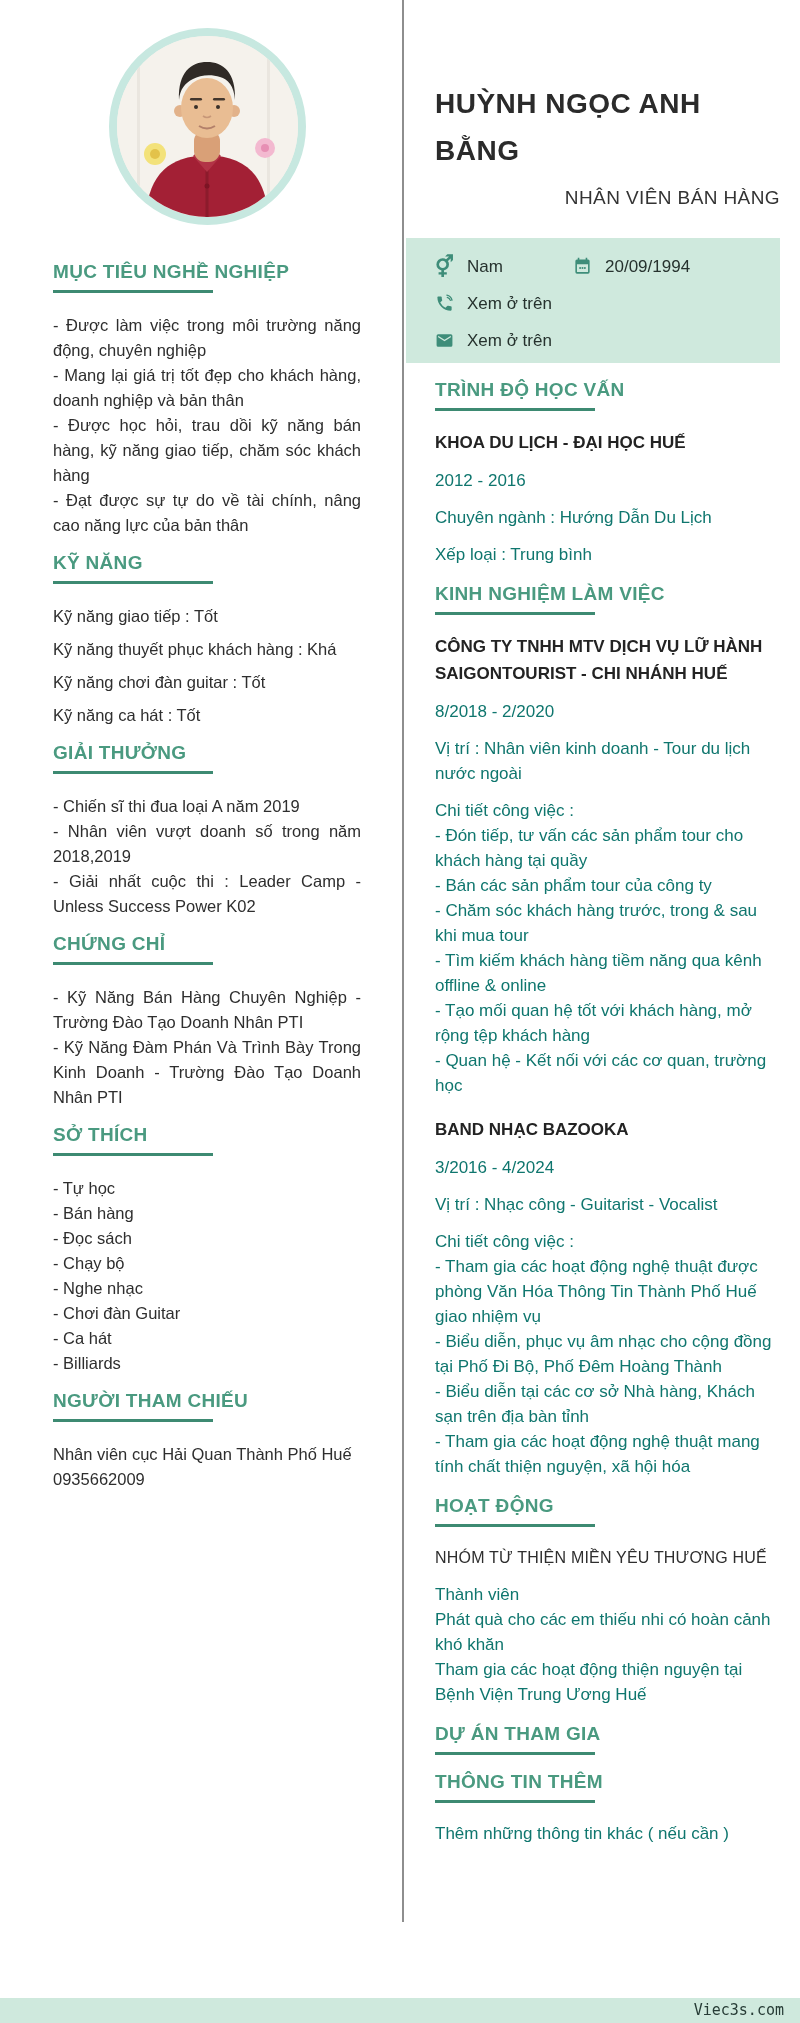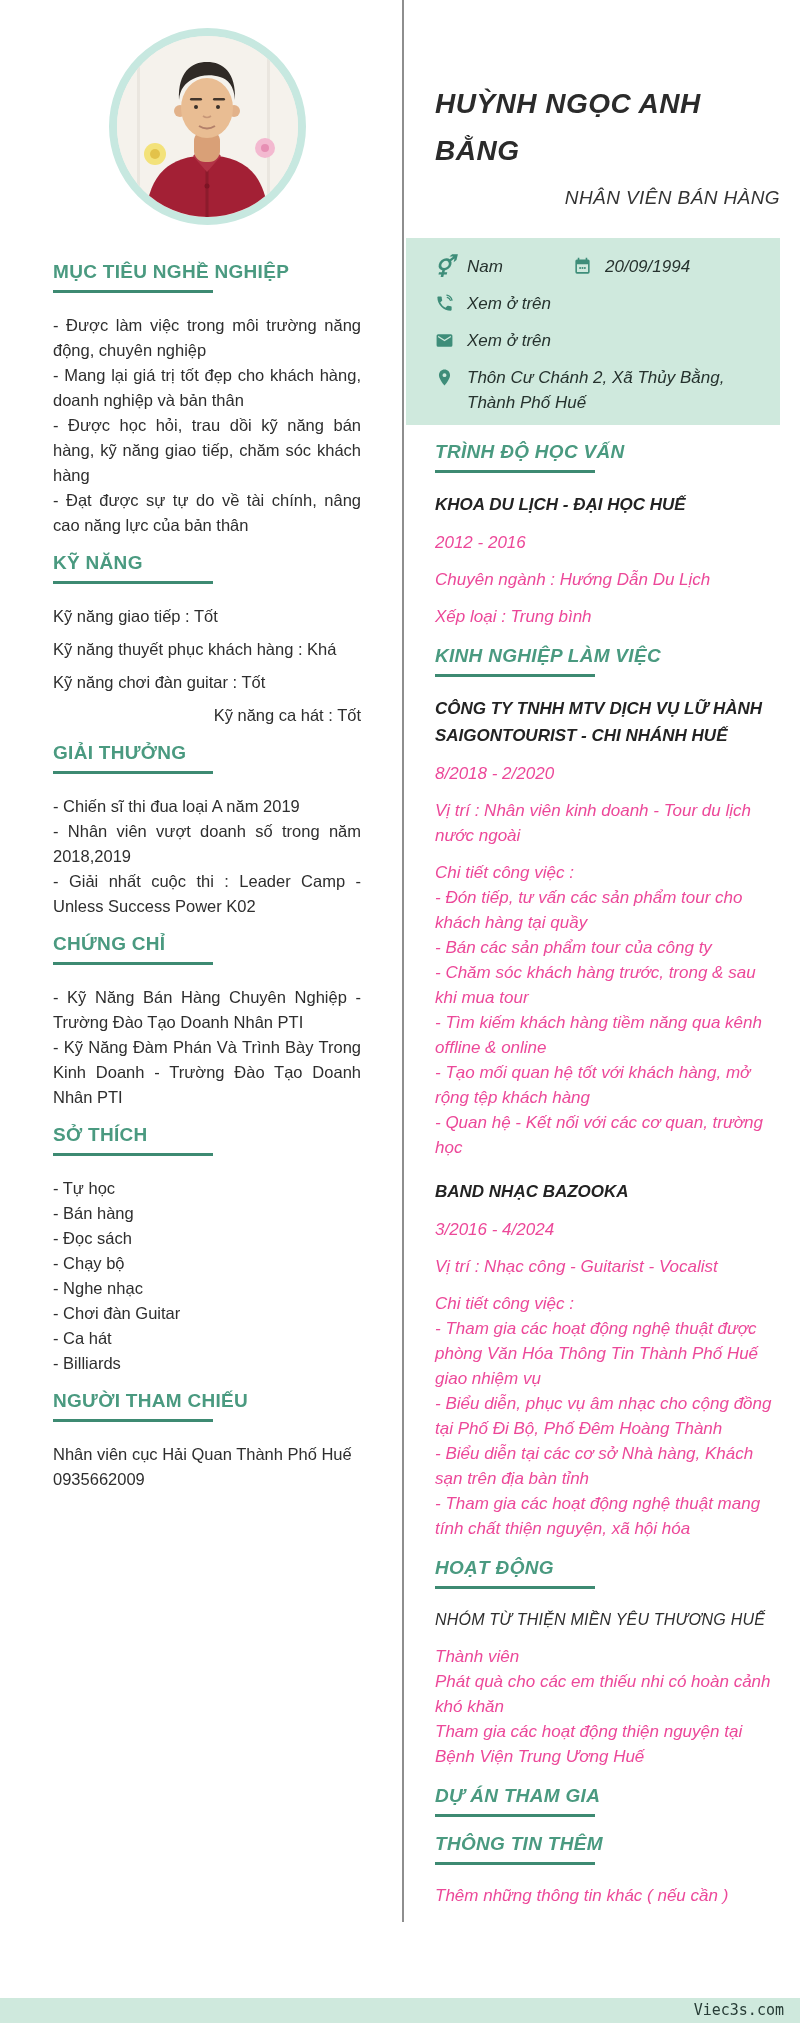--- a/index.html
+++ b/index.html
@@ -32,23 +32,23 @@
   .lsection{margin-top:14px;}
   .lsection.first{margin-top:36px;}
   .section-heading{
     margin:0;font-size:19px;font-weight:bold;color:var(--accent);
     letter-spacing:.3px;line-height:22px;
   }
   .heading-underline{width:160px;height:3px;background:var(--underline);margin-top:7px;}
   .section-body{margin-top:20px;font-size:16.5px;line-height:25px;color:#2e2e2e;}
   .section-body.bullets .bullet-item{text-align:justify;}
   .skill-item{margin-bottom:8px;}
-  .skill-item:last-child{margin-bottom:12px;text-align:right;}
+  .skill-item:last-child{margin-bottom:12px;}
   
-  .right-col{position:absolute;left:435px;top:0;width:345px;font-style:italic;}
+  .right-col{position:absolute;left:435px;top:0;width:345px;}
   .person-name{
     margin:80px 0 0;font-size:28px;font-weight:bold;line-height:47px;
     white-space:pre-line;color:#2b2b2b;letter-spacing:.5px;
   }
   .job-title{margin-top:12px;font-size:19px;color:#333;letter-spacing:.4px;line-height:24px;text-align:right;}
   .info-box{
     margin:28px 0 0 -29px;width:374px;box-sizing:border-box;
     background:var(--info-bg);padding:16px 12px 10px 29px;
   }
   .info-row{display:flex;align-items:flex-start;margin-bottom:12px;}
@@ -56,21 +56,21 @@
   .info-pair{display:flex;align-items:flex-start;gap:13px;}
   .pair-gender{width:138px;flex:0 0 138px;}
   .info-label{font-size:17px;color:#26322e;line-height:25px;}
   .uni-icon{
     font-size:21px;line-height:25px;color:var(--icon);font-weight:bold;
     width:19px;text-align:center;
   }
   .svg-icon{flex:0 0 19px;width:19px;height:19px;margin-top:3px;fill:var(--icon);}
   .rsection{margin-top:16px;}
   .rsection.first{margin-top:16px;}
-  .rblock{margin-top:12px;font-size:17px;line-height:25px;color:#ec4899;}
+  .rblock{margin-top:12px;font-size:17px;line-height:25px;color:#0f766e;}
   .rblock.rtitle{margin-top:18px;font-weight:bold;line-height:27px;color:#232323;}
   .rblock.first-block{margin-top:18px;}
   .rblock.rcaps{font-size:16px;color:#2e2e2e;letter-spacing:.2px;}
   
   .footer{
     position:absolute;left:0;bottom:0;width:800px;height:25px;
     background:var(--info-bg);
   }
   .footer-brand{
     position:absolute;right:16px;top:0;line-height:25px;
@@ -204,41 +204,33 @@
       </div>
     </div>
     <div class="info-row">
       <div class="info-pair">
         <svg class="svg-icon" viewBox="0 0 24 24" aria-hidden="true">
           <path d="M20 4H4a2 2 0 0 0-2 2v12a2 2 0 0 0 2 2h16a2 2 0 0 0 2-2V6a2 2 0 0 0-2-2zm0 4-8 5-8-5V6l8 5 8-5v2z"></path>
         </svg>
         <span class="info-label">Xem ở trên</span>
       </div>
     </div>
-    <div class="info-row">
-      <div class="info-pair">
-        <svg class="svg-icon" viewBox="0 0 24 24" aria-hidden="true">
-          <path d="M12 2C8.13 2 5 5.13 5 9c0 5.25 7 13 7 13s7-7.75 7-13c0-3.87-3.13-7-7-7zm0 9.5A2.5 2.5 0 1 1 12 6.5a2.5 2.5 0 0 1 0 5z"></path>
-        </svg>
-        <span class="info-label" style="max-width:300px;display:inline-block;">Thôn Cư Chánh 2, Xã Thủy Bằng, Thành Phố Huế</span>
-      </div>
-    </div>
   </div>
 
   <div id="right-sections">
       <section class="rsection first">
         <h2 class="section-heading">TRÌNH ĐỘ HỌC VẤN</h2>
         <div class="heading-underline"></div>
         <div class="rblock rtitle first-block">KHOA DU LỊCH - ĐẠI HỌC HUẾ</div>
         <div class="rblock rtext">2012 - 2016</div>
         <div class="rblock rtext">Chuyên ngành : Hướng Dẫn Du Lịch</div>
         <div class="rblock rtext">Xếp loại : Trung bình</div>
       </section>
       <section class="rsection">
-        <h2 class="section-heading">KINH NGHIỆP LÀM VIỆC</h2>
+        <h2 class="section-heading">KINH NGHIỆM LÀM VIỆC</h2>
         <div class="heading-underline"></div>
         <div class="rblock rtitle first-block">CÔNG TY TNHH MTV DỊCH VỤ LỮ HÀNH SAIGONTOURIST - CHI NHÁNH HUẾ</div>
         <div class="rblock rtext">8/2018 - 2/2020</div>
         <div class="rblock rtext">Vị trí : Nhân viên kinh doanh - Tour du lịch nước ngoài</div>
         <div class="rblock rmulti">
           <div class="rline">Chi tiết công việc :</div>
           <div class="rline">- Đón tiếp, tư vấn các sản phẩm tour cho khách hàng tại quầy</div>
           <div class="rline">- Bán các sản phẩm tour của công ty</div>
           <div class="rline">- Chăm sóc khách hàng trước, trong &amp; sau khi mua tour</div>
           <div class="rline">- Tìm kiếm khách hàng tiềm năng qua kênh offline &amp; online</div>

